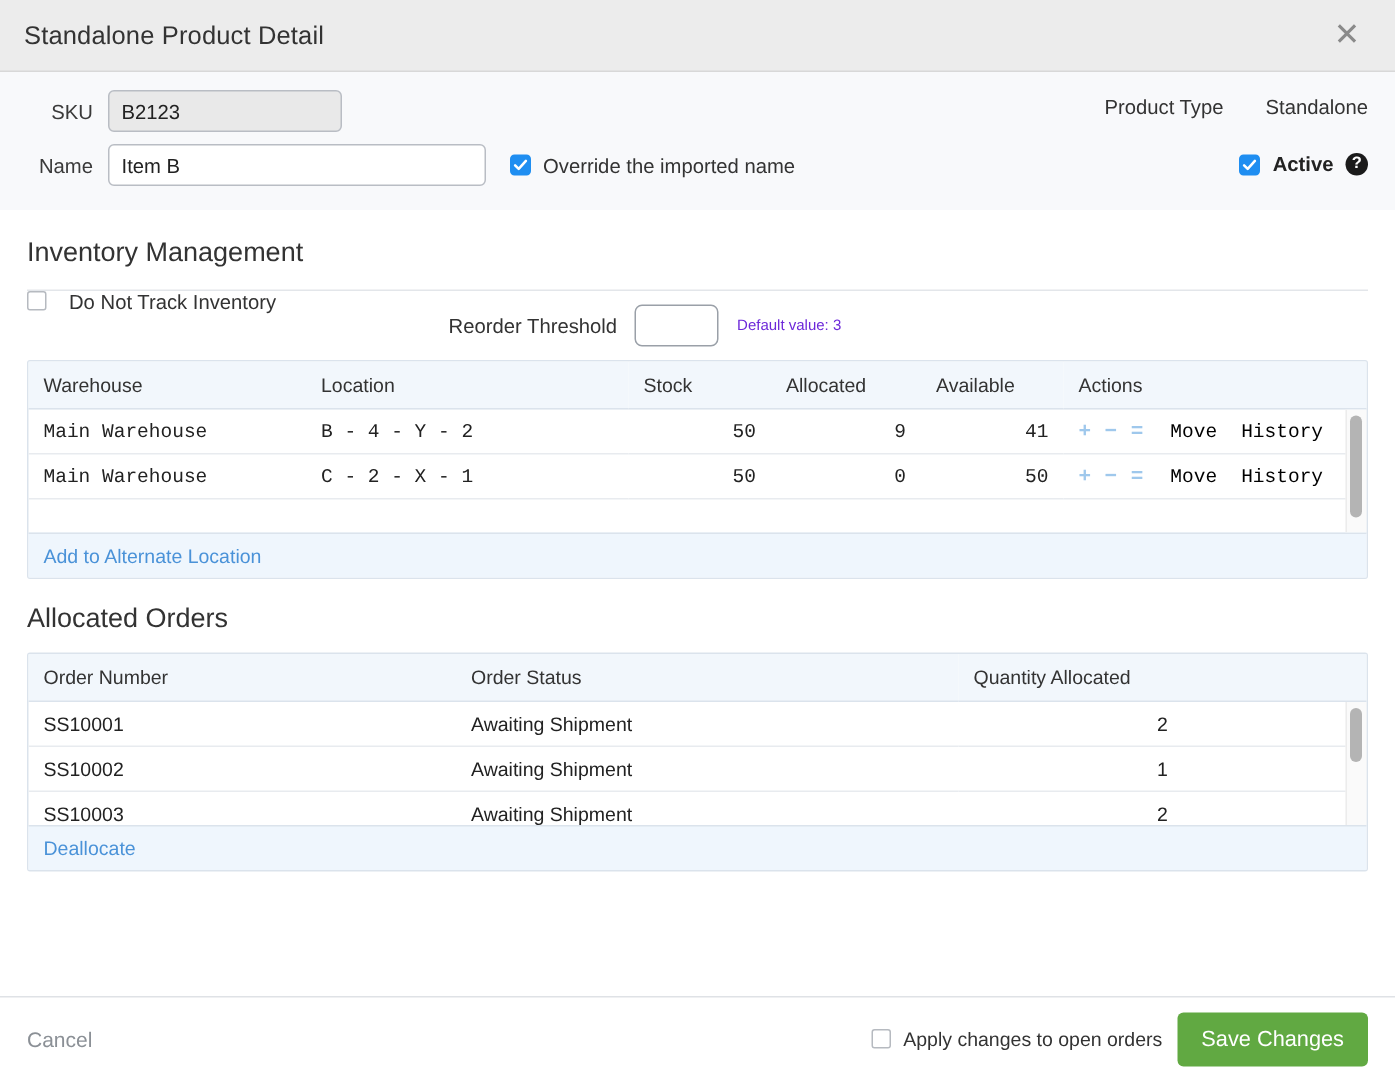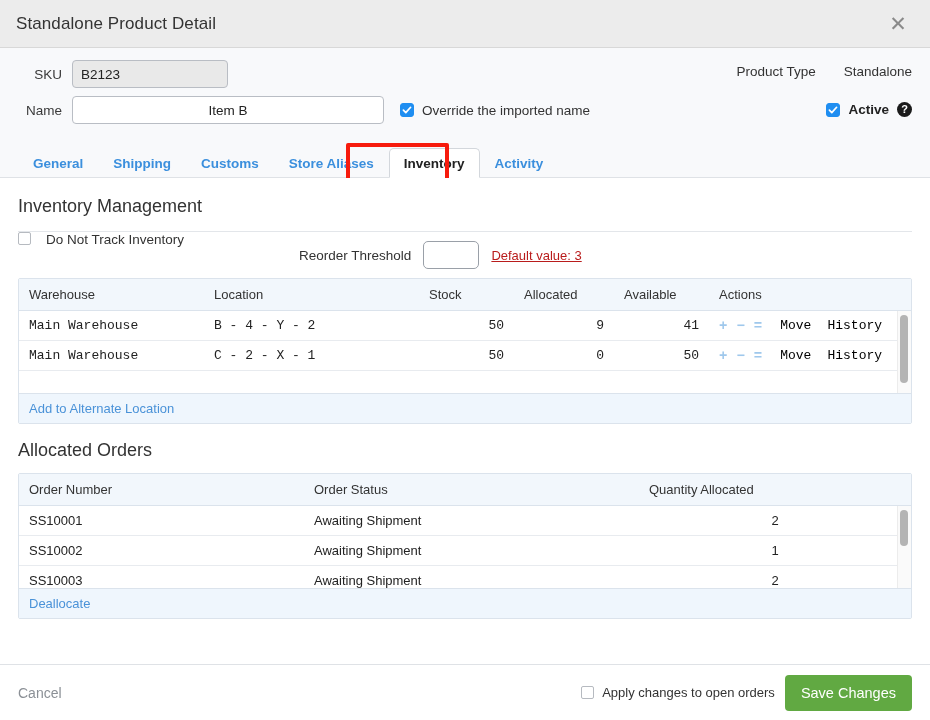--- a/index.html
+++ b/index.html
@@ -74,22 +74,21 @@
     padding: 0 8px;
     font-family: "Liberation Sans", sans-serif;
     background: #ffffff;
     outline: none;
   }
   input.txt.readonly {
     background: #e9e9e9;
     width: 156px;
   }
   input.txt.name {
-    width: 312px;
-    text-align: center;
+    width: 252px;
   }
   .override-wrap {
     display: flex;
     align-items: center;
     margin-left: 16px;
     gap: 8px;
   }
   .override-label {
     font-size: 13.5px;
     color: #333;
@@ -227,21 +226,21 @@
   }
   input.small {
     width: 56px; height: 28px;
     border: 1px solid #9aa0a8;
     border-radius: 5px;
     font-size: 13.5px;
     padding: 0 6px;
     font-family: "Liberation Sans", sans-serif;
     outline: none;
   }
-  .muted { font-size: 13px; color: #b91c1c; text-decoration: underline; }
+  .muted { font-size: 10px; color: #6d28d9; }
 
   
   .tablebox {
     border: 1px solid #dbe3ec;
     border-radius: 2px;
     background: #fff;
     position: relative;
   }
   table.grid {
     width: 100%;
@@ -387,29 +386,20 @@
       <span class="cbx">
         <svg width="10" height="10" viewBox="0 0 10 10">
             <path d="M1.4 5.2 L3.8 7.6 L8.6 2.3" stroke="#ffffff" stroke-width="1.7" fill="none" stroke-linecap="round" stroke-linejoin="round"></path>
           </svg>
       </span>
       <span class="active-label">Active</span>
       <span class="help-icon">?</span>
     </div>
   </div>
 
-  <div class="tabbar">
-    <div class="tab">General</div>
-    <div class="tab">Shipping</div>
-    <div class="tab">Customs</div>
-    <div class="tab">Store Aliases</div>
-    <div class="tab active">Inventory</div>
-    <div class="tab">Activity</div>
-    <div class="tab-highlight"></div>
-  </div>
 
   <div class="body">
 
     <div class="section-title">Inventory Management</div>
     <hr class="hr">
 
     <div class="optionsrow">
       <span class="cbx-empty"></span>
       <span class="opt-label">Do Not Track Inventory</span>
       <div class="reorder-wrap">

